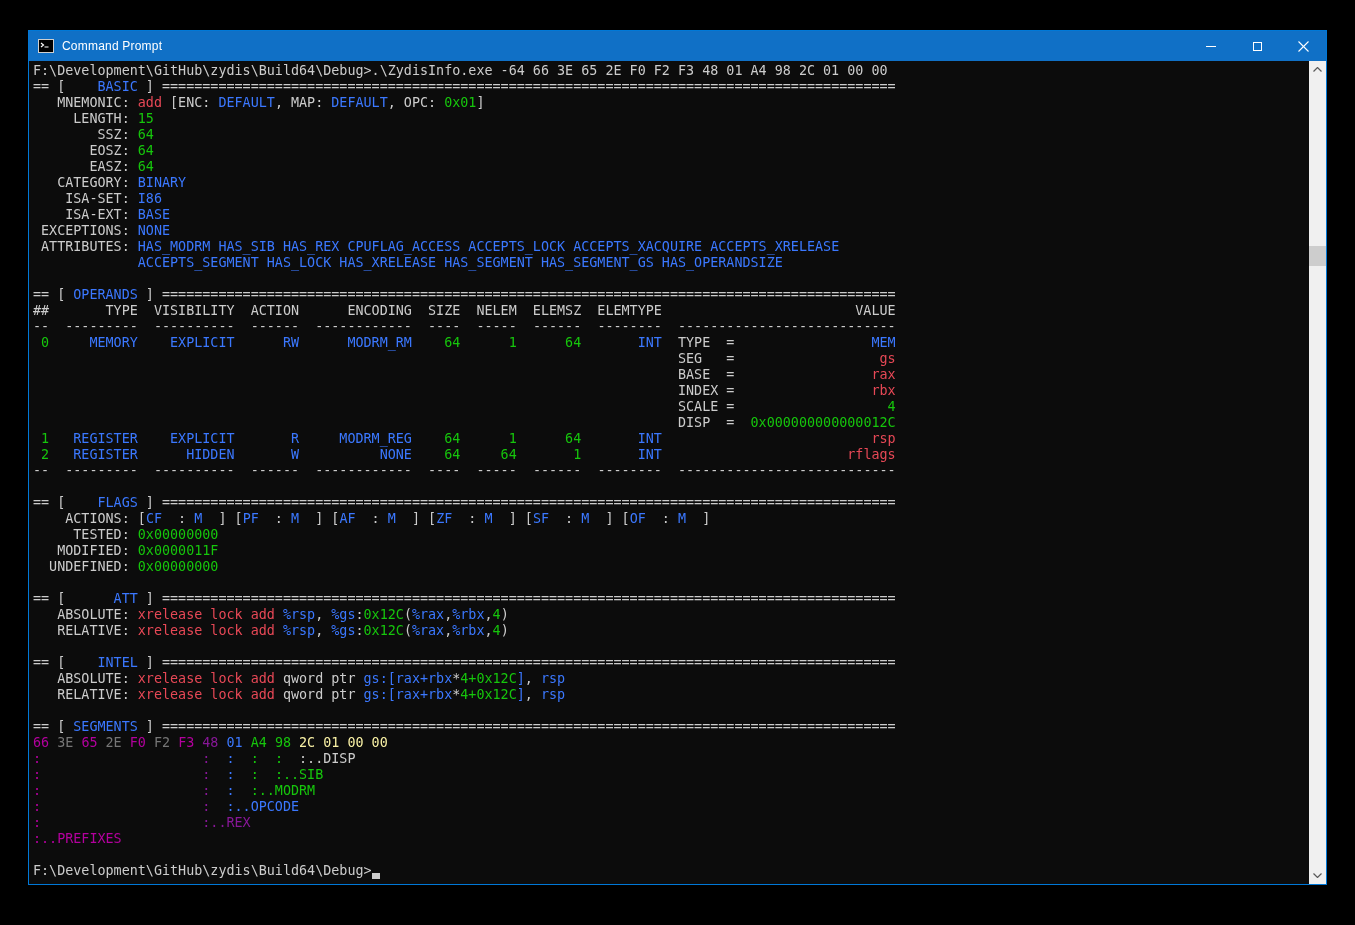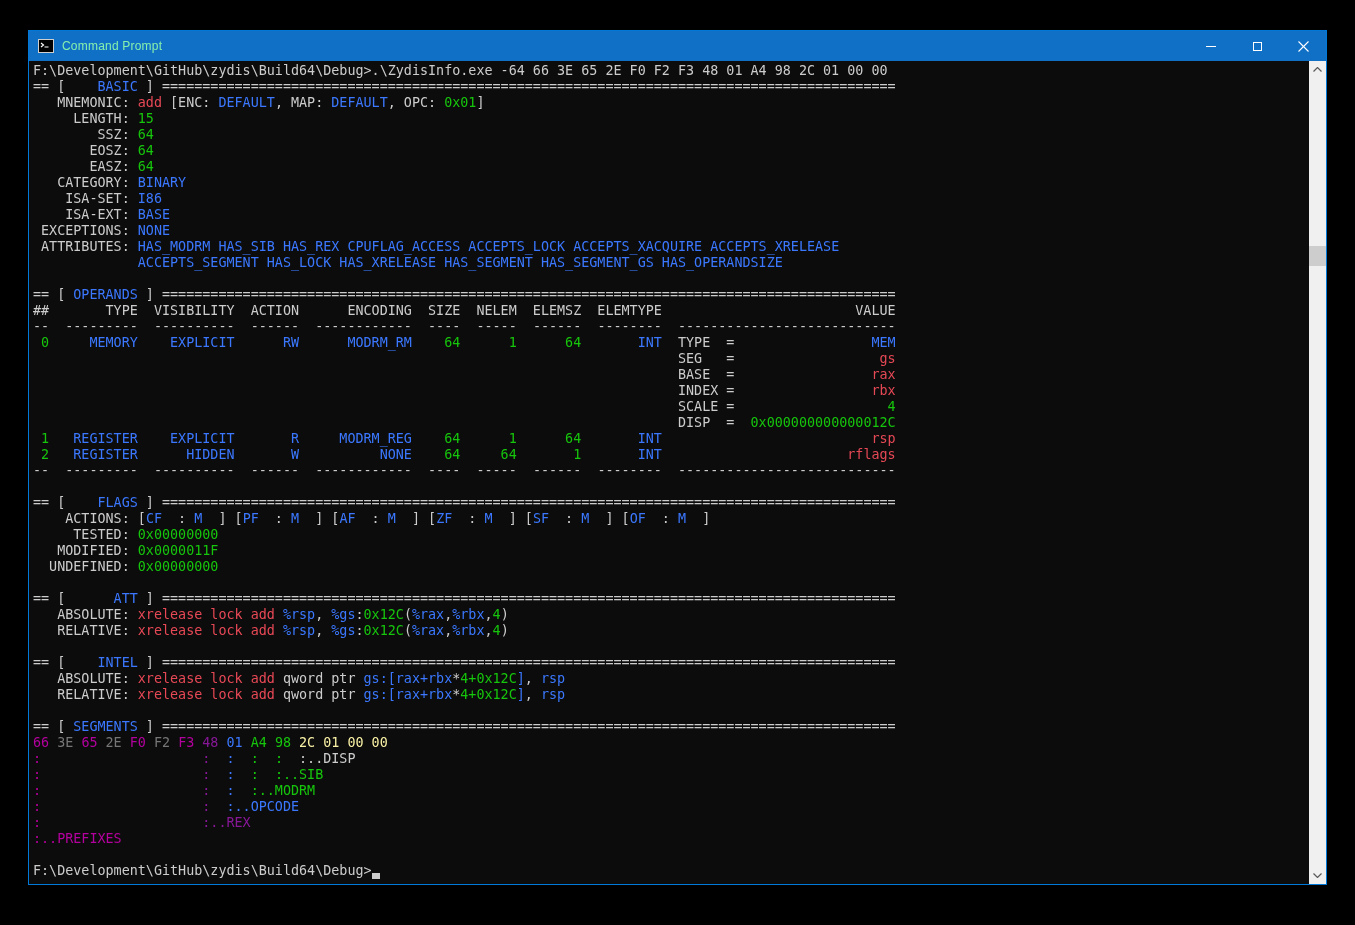--- a/index.html
+++ b/index.html
@@ -11,21 +11,21 @@
     position:absolute;left:28px;top:30px;width:1299px;height:855px;
     box-sizing:border-box;border:1px solid var(--accent_border,#0078D7);
     background:var(--console_bg,#0C0C0C);
   }
   .titlebar{
     height:30px;background:var(--title_bar,#1070C6);
     display:flex;align-items:center;
   }
   .cmdicon{margin-left:9px;display:flex;align-items:center;}
   .titletext{
-    color:#86efac;font-size:12px;margin-left:8px;letter-spacing:.2px;
+    color:#ffffff;font-size:12px;margin-left:8px;letter-spacing:.2px;
     font-family:"Liberation Sans",sans-serif;
   }
   .controls{margin-left:auto;display:flex;height:100%;}
   .ctrl{
     width:46px;height:100%;display:flex;align-items:center;justify-content:center;
     cursor:default;
   }
   .min-bar{width:10px;height:1px;background:#fff;}
   .max-box{width:9px;height:9px;border:1px solid #fff;box-sizing:border-box;}
   .console{

